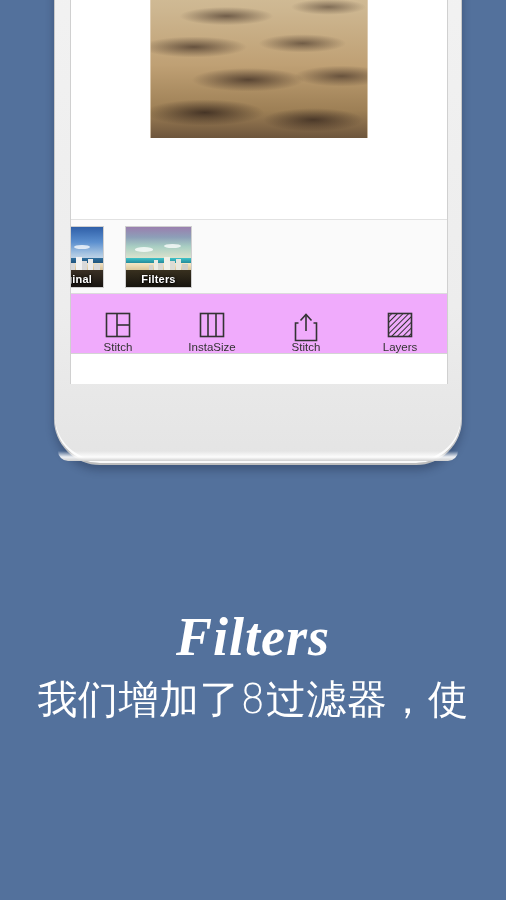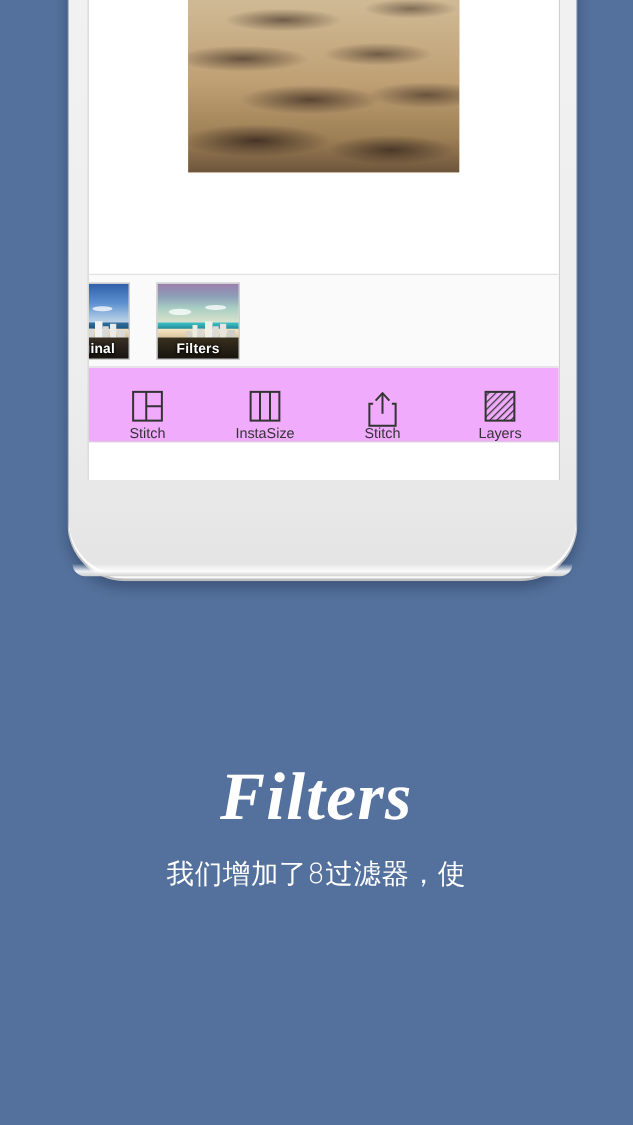--- a/index.html
+++ b/index.html
@@ -187,21 +187,21 @@
     color: #ffffff;
     font-size: 54px;
     line-height: 64px;
     font-family: Liberation Serif, serif;
     font-style: italic;
     font-weight: bold;
     letter-spacing: 1px;
   }
   .caption-body {
     color: #ffffff;
-    font-size: 22px;
+    font-size: 40px;
     line-height: 41px;
     margin-top: 10px;
     font-family: "DejaVu Sans", sans-serif;
     font-weight: 300;
     letter-spacing: .5px;
   }
 </style>
 </head>
 <body>
 

